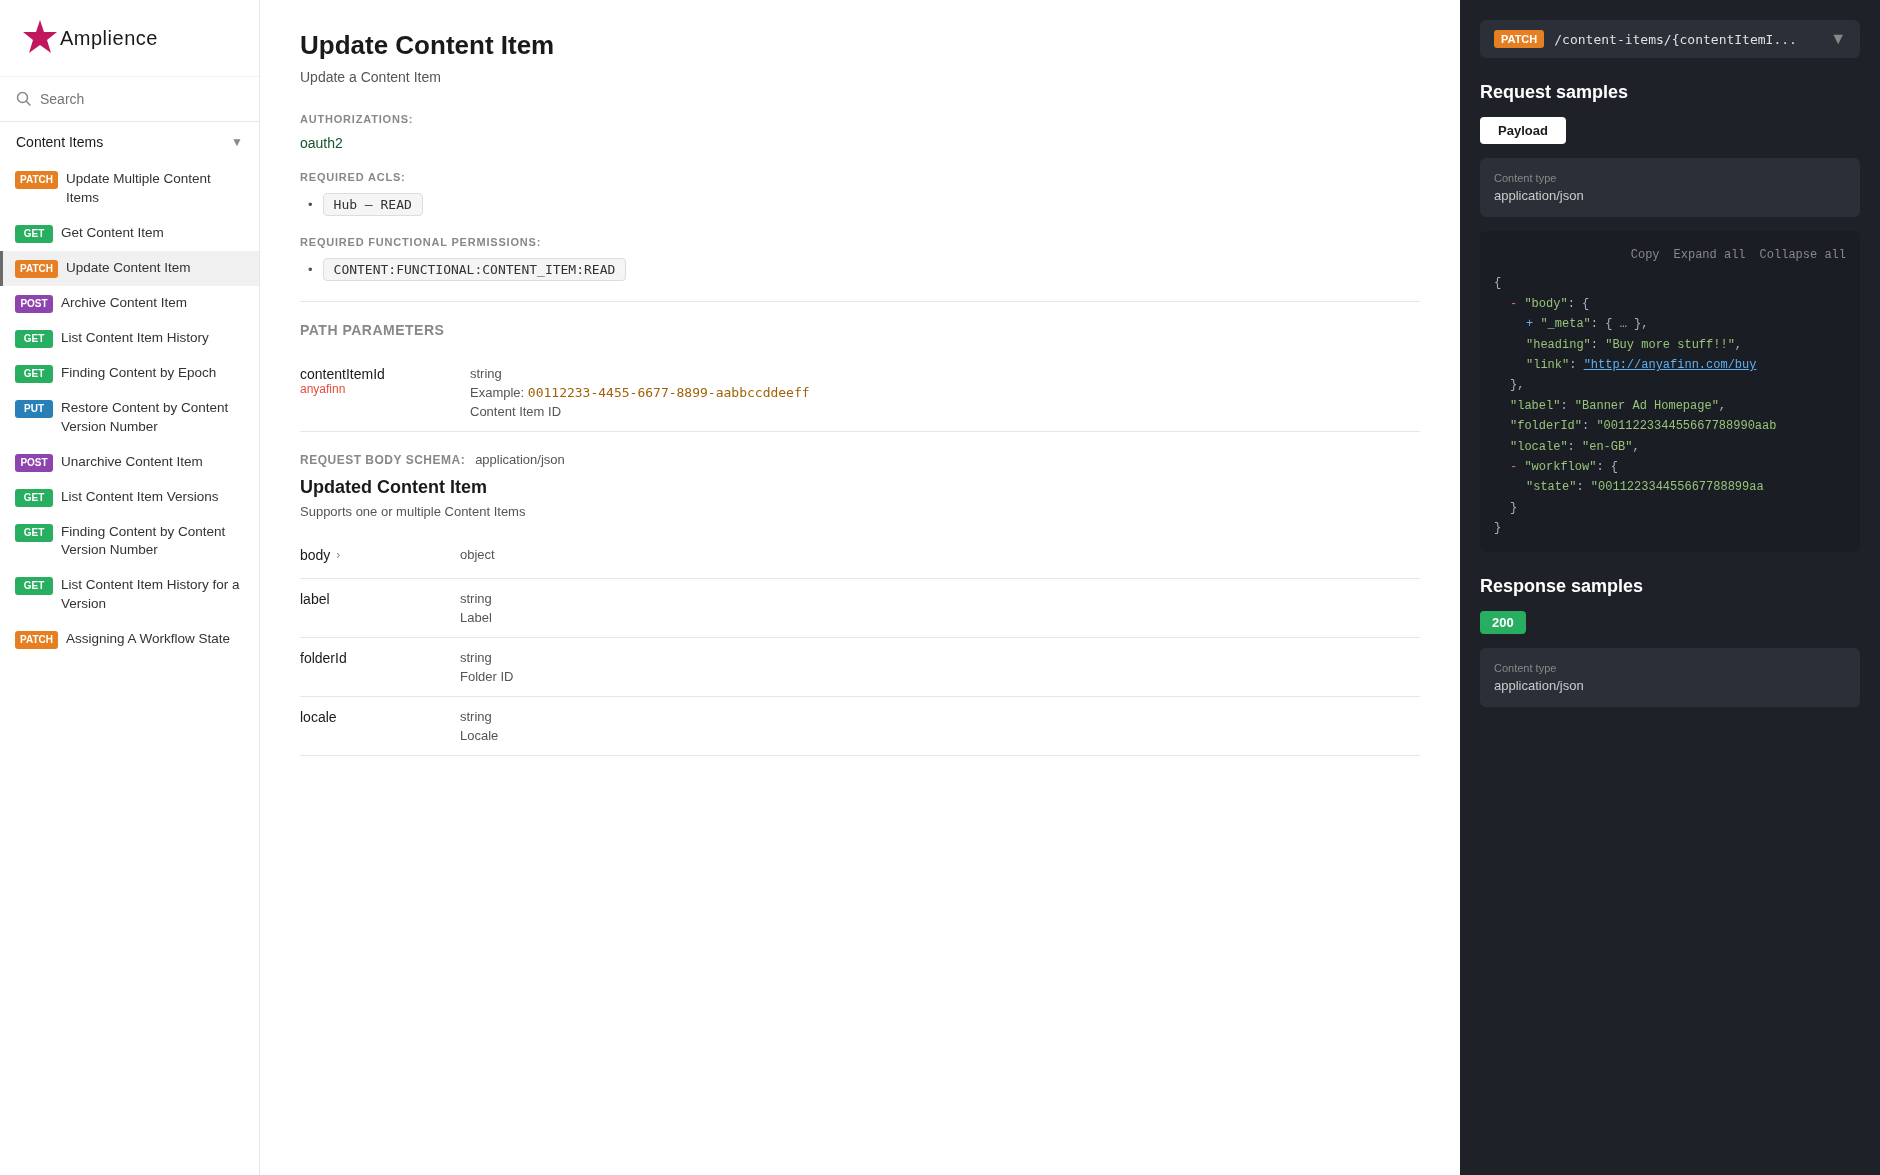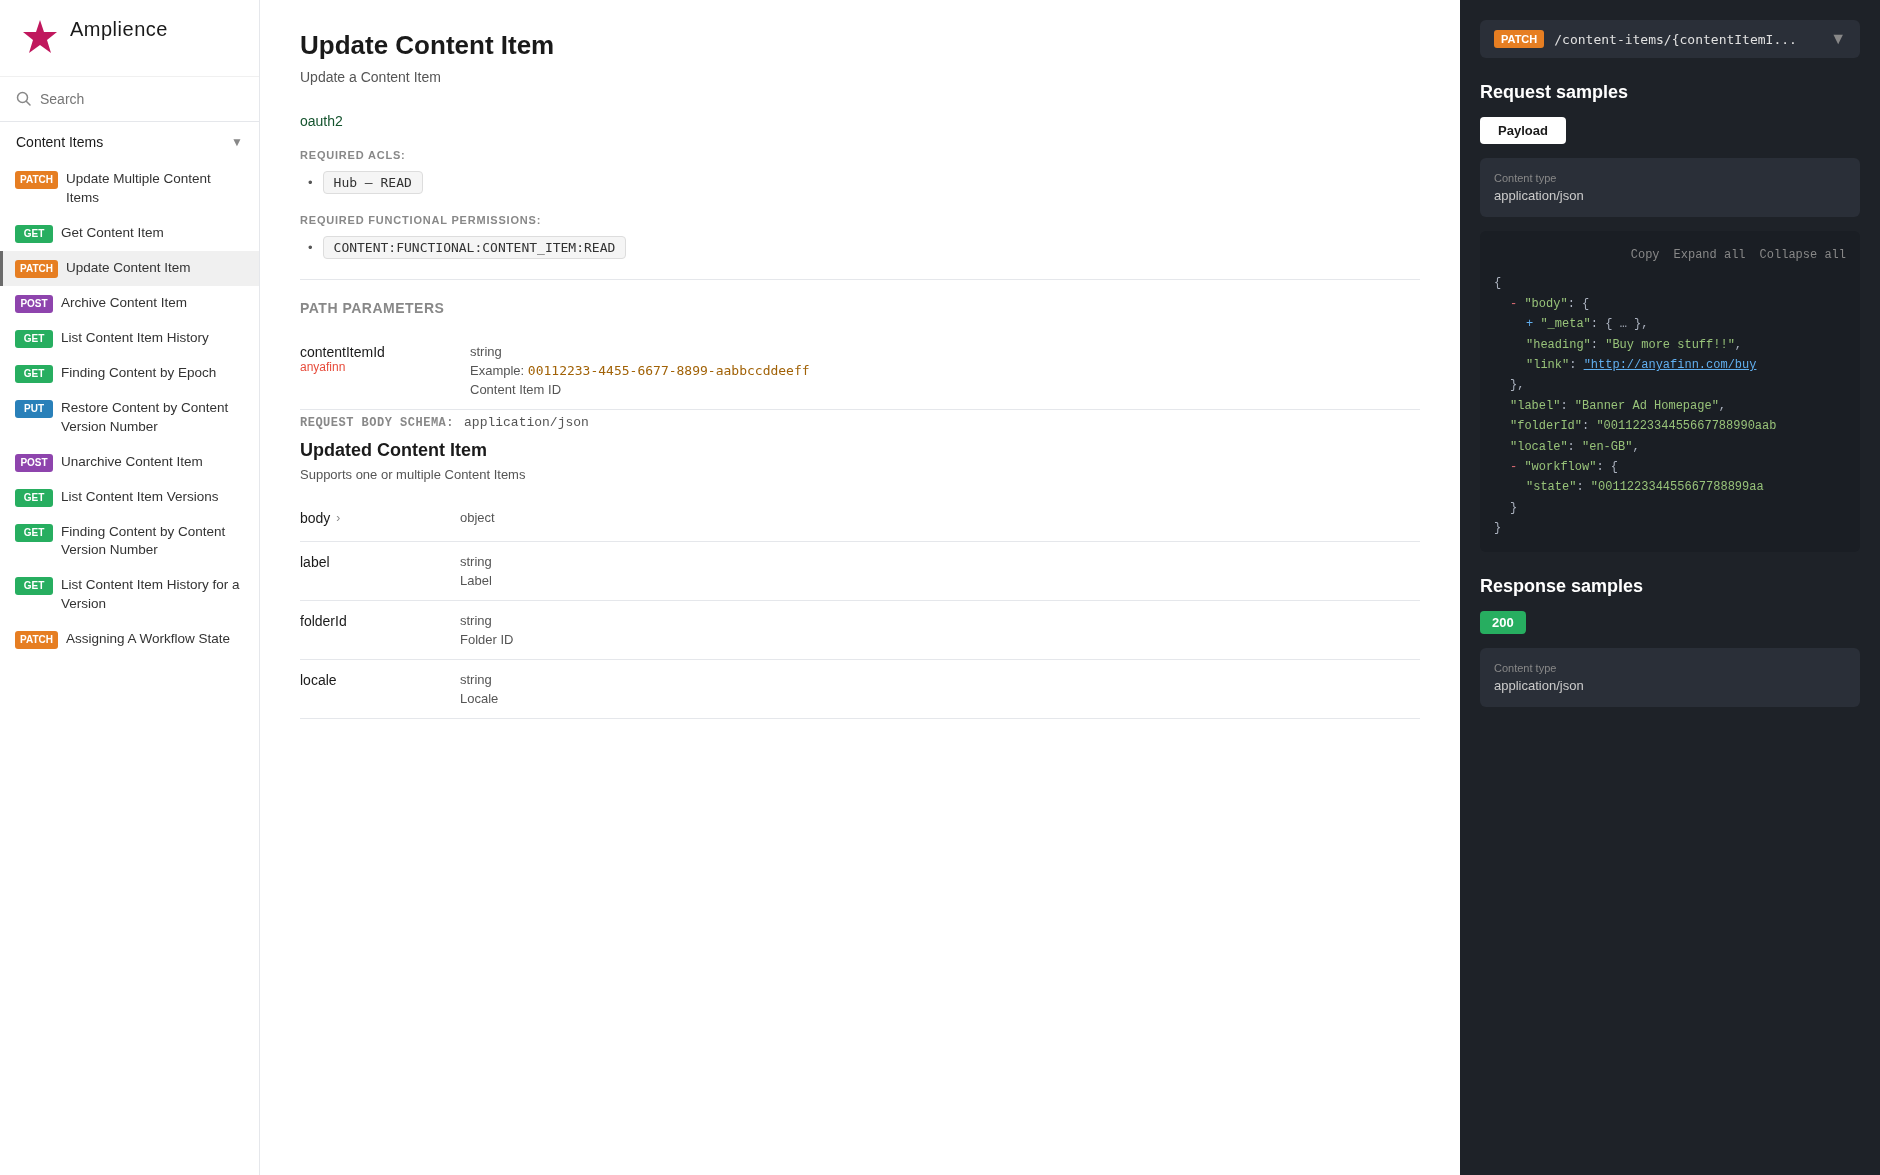--- a/index.html
+++ b/index.html
@@ -12,21 +12,21 @@
       border-right: 1px solid #e5e7eb;
       background: #fff;
       display: flex;
       flex-direction: column;
       overflow-y: auto;
       padding-bottom: 20px;
     }
     .sidebar-logo {
       padding: 18px 20px;
       display: flex;
-      gap: 10px;
+      align-items: center;
       border-bottom: 1px solid #f0f0f0;
     }
     .logo-star {
       width: 40px;
       height: 40px;
     }
     .logo-text {
       font-size: 20px;
       font-weight: 500;
       color: #1a1a1a;
@@ -145,27 +145,26 @@
     .param-right { flex: 1; }
     .param-type { font-size: 13px; color: #555; margin-bottom: 4px; }
     .param-example { font-size: 13px; color: #555; margin-bottom: 4px; }
     .param-example-val { color: #a16207; font-family: monospace; }
     .param-desc { font-size: 13px; color: #555; }
 
     .body-schema-row {
       display: flex;
       align-items: center;
       gap: 10px;
-      margin: 5px 0 10px;
+      margin: 20px 0 10px;
       font-size: 12px;
       font-weight: 600;
       color: #888;
       text-transform: uppercase;
       letter-spacing: 0.5px;
-      font-family: Liberation Mono, monospace;
     }
     .schema-val { color: #555; font-weight: 400; font-size: 13px; text-transform: none; letter-spacing: 0; }
 
     .body-title { font-size: 18px; font-weight: 600; color: #1a1a1a; margin-bottom: 6px; }
     .body-subtitle { font-size: 13px; color: #555; margin-bottom: 16px; }
 
     .body-param-row {
       display: flex;
       align-items: flex-start;
       gap: 20px;
@@ -345,20 +344,21 @@
       <span class="method-badge badge-patch">PATCH</span>
       <span>Assigning A Workflow State</span>
     </div>
   </div>
 </div>
 
 <div id="main">
   <h1 class="page-title">Update Content Item</h1>
   <p class="page-subtitle">Update a Content Item</p>
 
+  <div class="section-label">AUTHORIZATIONS:</div>
   <div class="auth-value">oauth2</div>
 
   <div class="acl-section">
     <div class="section-label">REQUIRED ACLS:</div>
     <div class="bullet-item">
       <span class="code-pill">Hub – READ</span>
     </div>
   </div>
 
   <div class="perm-section">

